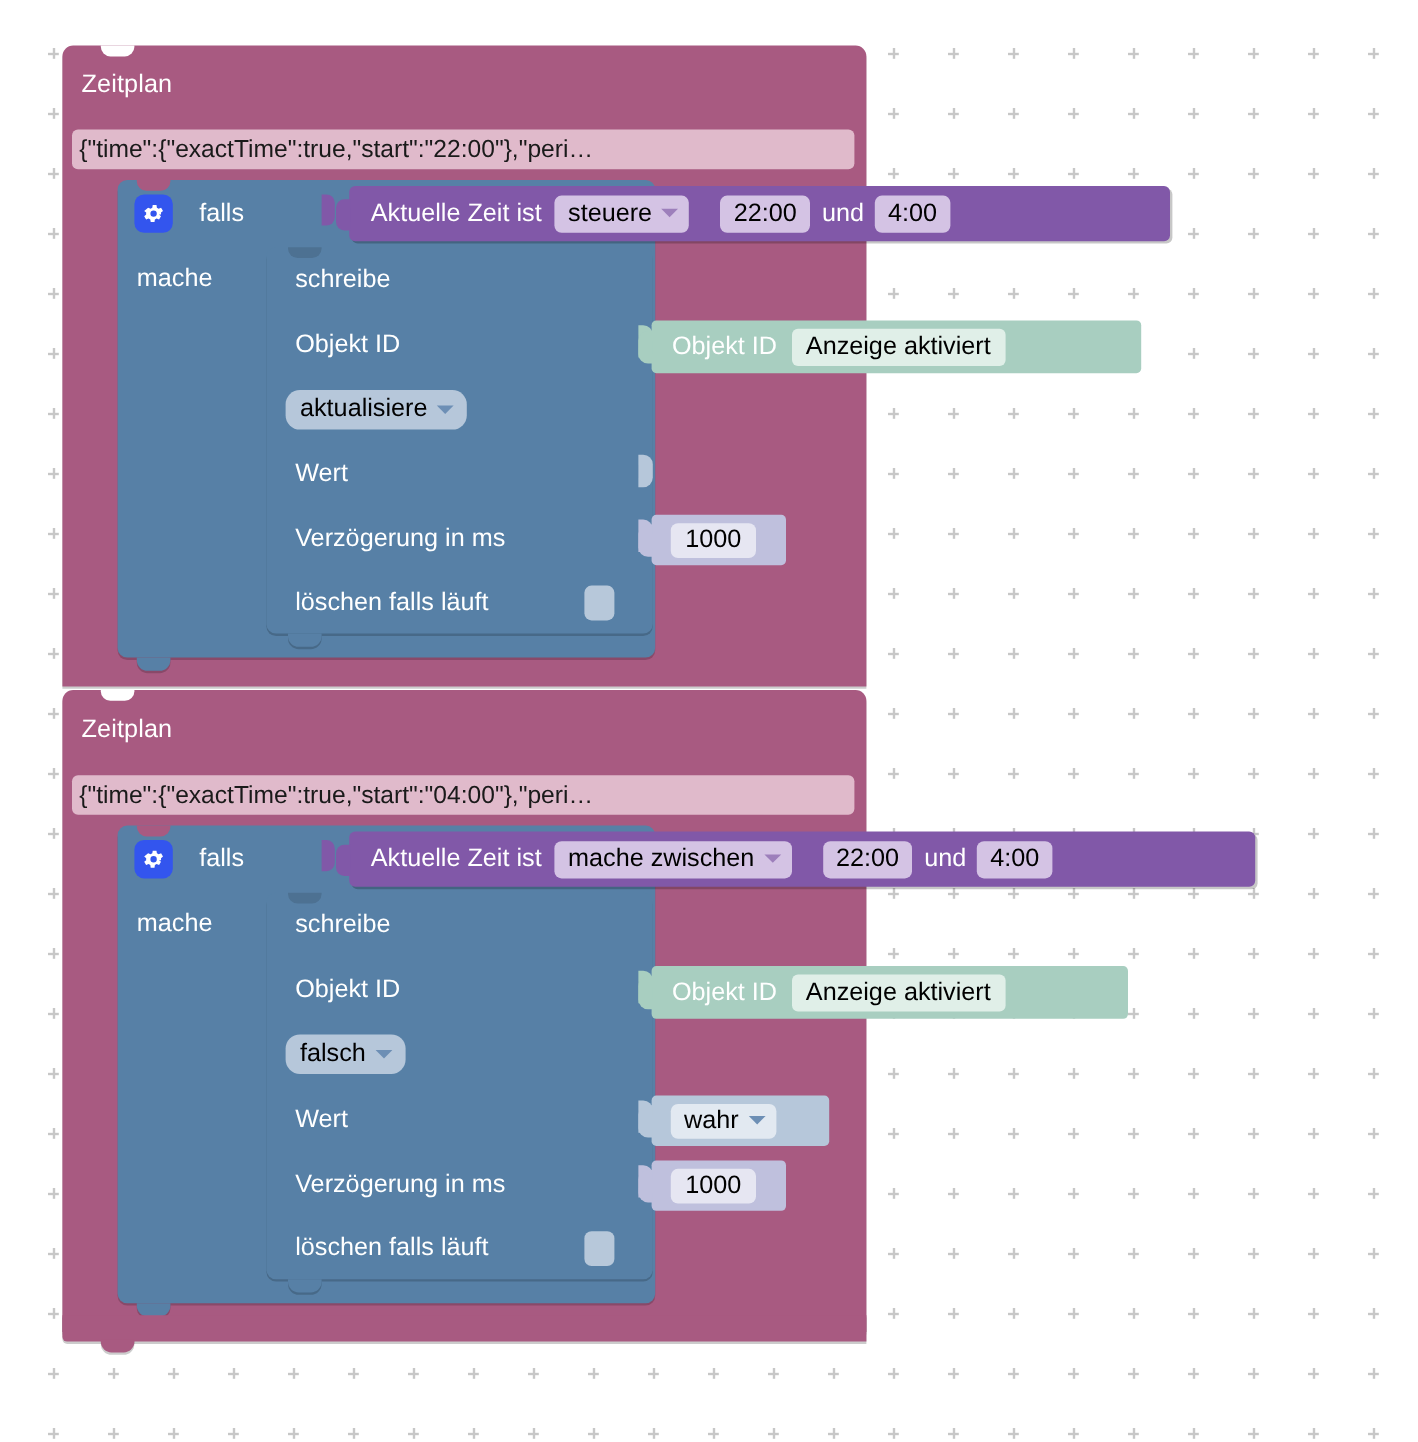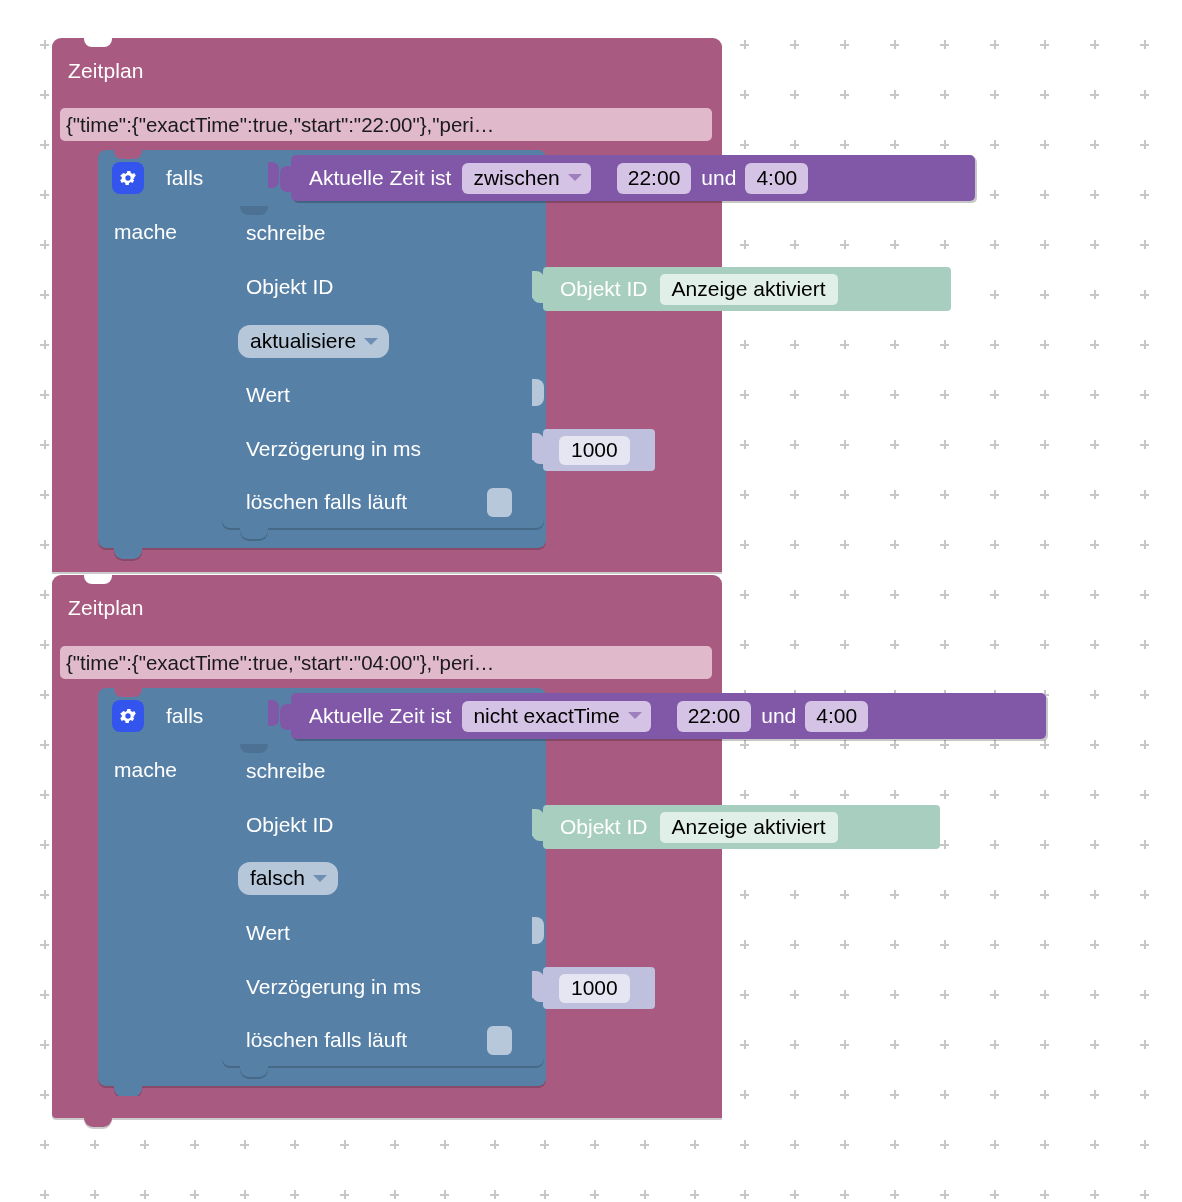--- a/index.html
+++ b/index.html
@@ -897,21 +897,21 @@
     </svg>
   </div>
   <div class="lbl-white" style="left: 166px; top: 166px; z-index: 1;">falls</div>
   <div class="lbl-white" style="left: 114px; top: 220px; z-index: 1;">mache</div>
   <div class="if-socket" style="left: 268px; top: 162px; z-index: 1;"></div>
 
   <div class="cond" style="left: 291px; top: 155px; width: 684px; height: 46px; z-index: 1;">
     <div class="cond-tab"></div>
     <span class="cond-text">Aktuelle Zeit ist</span>
     <span class="field-dd">
-      <span>zwischen</span>
+      <span>steuere</span>
       <span class="caret"></span>
     </span>
     <span style="width:26px;display:inline-block;"></span>
     <span class="field-txt">22:00</span>
     <span class="cond-text" style="margin:0 9px 0 10px;">und</span>
     <span class="field-txt">4:00</span>
   </div>
 
   <div class="write" style="left: 222px; top: 206px; width: 322px; height: 322px; z-index: 1;">
     <div class="write-notch"></div>
@@ -960,21 +960,21 @@
     </svg>
   </div>
   <div class="lbl-white" style="left: 166px; top: 704px; z-index: 1;">falls</div>
   <div class="lbl-white" style="left: 114px; top: 758px; z-index: 1;">mache</div>
   <div class="if-socket" style="left: 268px; top: 700px; z-index: 1;"></div>
 
   <div class="cond" style="left: 291px; top: 693px; width: 755px; height: 46px; z-index: 1;">
     <div class="cond-tab"></div>
     <span class="cond-text">Aktuelle Zeit ist</span>
     <span class="field-dd">
-      <span>nicht exactTime</span>
+      <span>mache zwischen</span>
       <span class="caret"></span>
     </span>
     <span style="width:26px;display:inline-block;"></span>
     <span class="field-txt">22:00</span>
     <span class="cond-text" style="margin:0 9px 0 10px;">und</span>
     <span class="field-txt">4:00</span>
   </div>
 
   <div class="write" style="left: 222px; top: 744px; width: 322px; height: 322px; z-index: 1;">
     <div class="write-notch"></div>
@@ -994,20 +994,27 @@
   <div class="socket-notch" style="left: 532px; top: 971px; background: rgb(191, 192, 221); z-index: 1;"></div>
   <div class="row-label" style="left: 246px; top: 1028px; z-index: 1;">löschen falls läuft</div>
   <div class="checkbox" style="left: 487px; top: 1026px; z-index: 1;"></div>
 
   <div class="objid" style="left: 543px; top: 805px; width: 397px; height: 44px; z-index: 1;">
     <div class="objid-tab"></div>
     <span class="objid-label">Objekt ID</span>
     <span class="objid-field">Anzeige aktiviert</span>
   </div>
 
+  <div class="logicblk" style="left: 543px; top: 913px; width: 148px; height: 42px; z-index: 1;">
+    <div class="logicblk-tab"></div>
+    <span class="logic-field">
+      <span>wahr</span>
+      <span class="caret caret-blue"></span>
+    </span>
+  </div>
 
   <div class="numblk" style="left: 543px; top: 967px; width: 112px; height: 42px; z-index: 1;">
     <div class="numblk-tab"></div>
     <span class="num-field">1000</span>
   </div>
 
   <div class="sched-foot" style="left: 52px; top: 1096px; width: 670px; height: 22px; border-radius: 0px 0px 0px 4px; z-index: 1;"></div>
   <div class="sched-foot-tab" style="left: 84px; top: 1116px; z-index: 1;"></div>
 
 </div>

